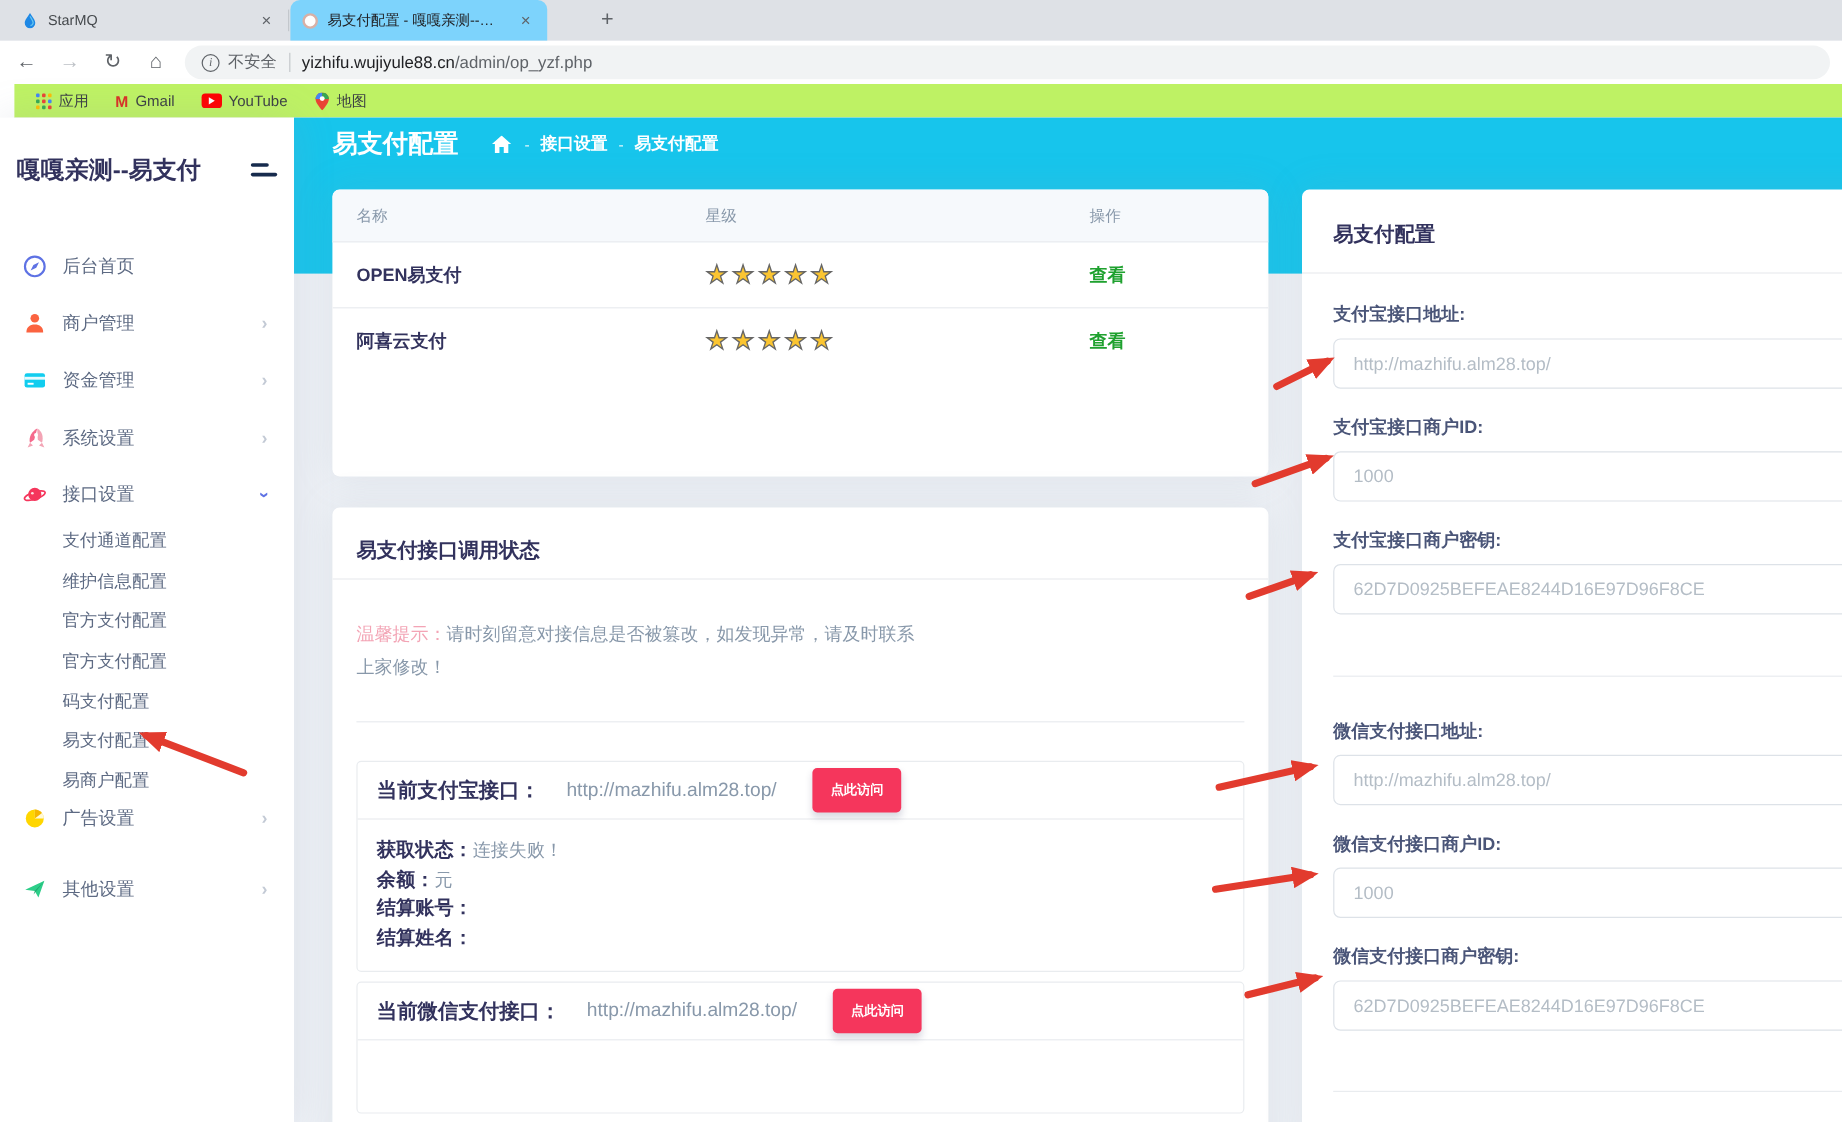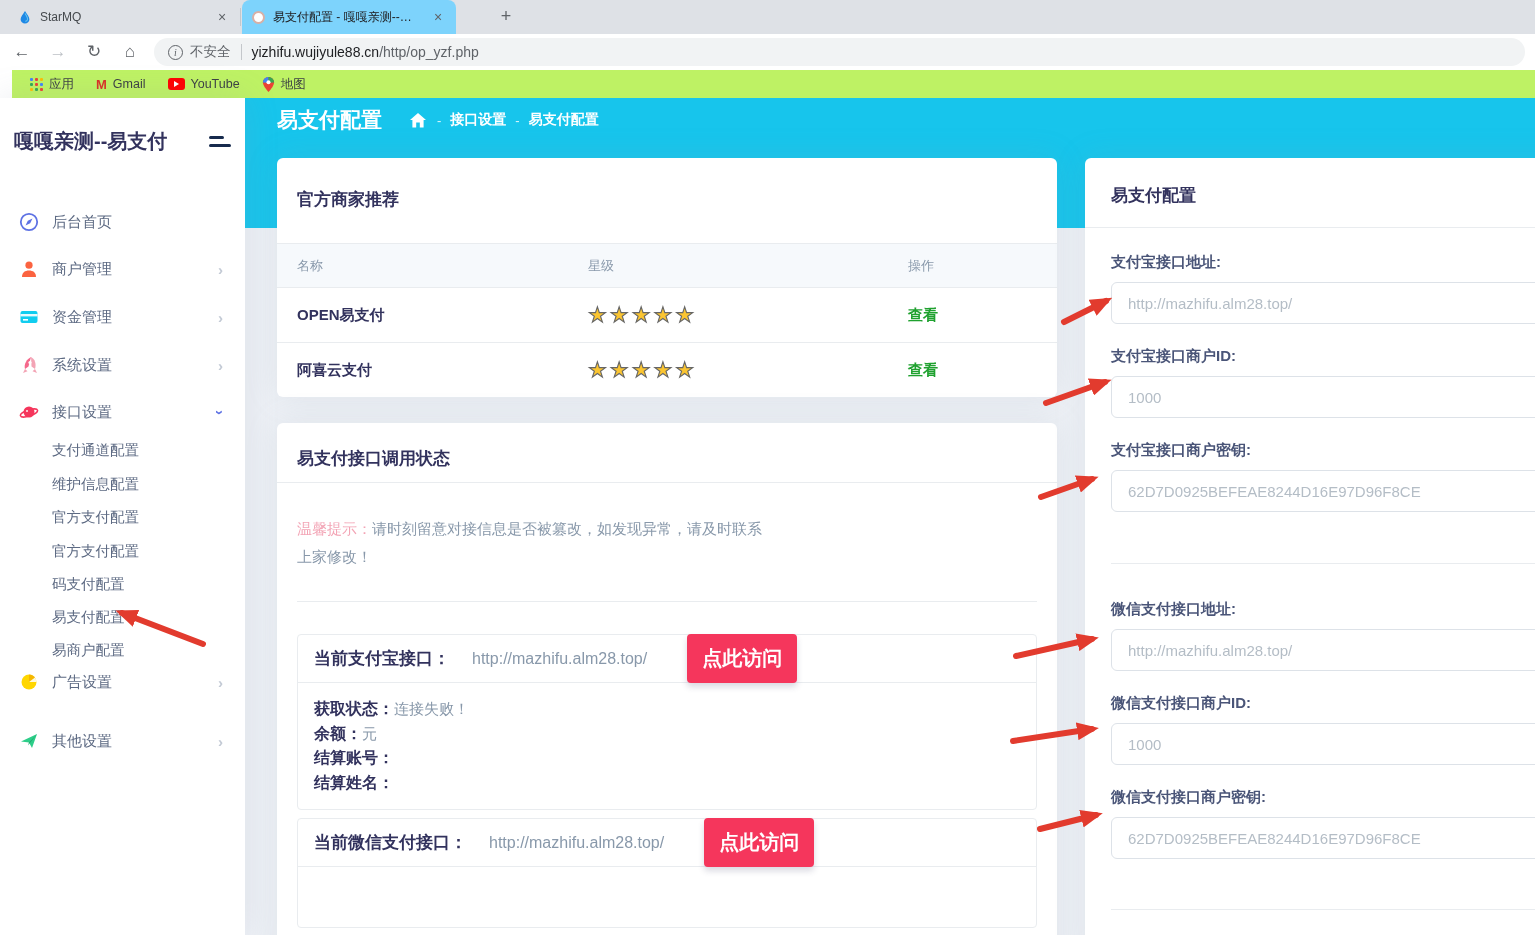--- a/index.html
+++ b/index.html
@@ -92,22 +92,22 @@
   .tip{margin-top:32px;width:478px;line-height:28px;font-size:15px;color:#8898aa;}
   .tip .tl{color:#f3a4b5;}
   .divider{border-top:1px solid #e9ecef;margin-top:30px;}
   .lgroup{margin-top:32px;border:1px solid #e9ecef;border-radius:4px;}
   .lgroup.second{margin-top:8px;}
   .litem{border-bottom:1px solid #e9ecef;box-sizing:border-box;padding:14px 16px;}
   .litem:last-child{border-bottom:none;}
   .api-line{display:flex;align-items:center;height:48px;gap:20px;}
   .api-label{font-size:17px;font-weight:bold;color:#32325d;}
   .api-url{font-size:16px;color:#8898aa;margin-left:2px;}
-  .visit-btn{margin-left:20px;background:#f5365c;color:#fff;border:none;border-radius:4px;
-    padding:11px 15px;font-size:20px;font-weight:bold;cursor:pointer;
+  .visit-btn{margin-left:10px;background:#f5365c;color:#fff;border:none;border-radius:4px;
+    padding:11px 15px;font-size:11px;font-weight:bold;cursor:pointer;
     box-shadow:0 4px 6px rgba(50,50,93,.18);font-family:inherit;}
   .stat-line{line-height:24.5px;font-size:15px;}
   .stat-line b{font-size:16px;color:#32325d;}
   .stat-line span{color:#8898aa;}
 
   #card3{left:1085px;top:158px;width:520px;height:800px;}
   #card3 .card-h{height:70px;box-sizing:border-box;padding:26px 26px 0;}
   .formbody{padding:25px 26px 0;}
   .fgroup{margin-bottom:23px;}
   .flabel{font-size:15px;font-weight:bold;color:#4a5578;margin-bottom:10px;}
@@ -147,21 +147,21 @@
   <div class="toolbar">
     <span class="nav-ic">←</span>
     <span class="nav-ic disabled">→</span>
     <span class="nav-ic">↻</span>
     <span class="nav-ic">⌂</span>
     <div class="omnibox">
       <span class="omni-info">i</span>
       <span>不安全</span>
       <span class="omni-sep"></span>
       <span class="omni-host">yizhifu.wujiyule88.cn</span>
-      <span class="omni-path">/http/op_yzf.php</span>
+      <span class="omni-path">/admin/op_yzf.php</span>
     </div>
   </div>
 
   <div class="bookmarks">
     <div class="bm">
       <span class="appgrid">
         <i style="background:#4285f4"></i>
           <i style="background:#ea4335"></i>
           <i style="background:#fbbc05"></i>
         <i style="background:#34a853"></i>
@@ -297,23 +297,20 @@
     <svg width="16" height="15" viewBox="0 0 16 15" style="margin-right:2px">
       <path d="M8 0 L16 7 L13.6 7 L13.6 14.5 L9.8 14.5 L9.8 9.5 L6.2 9.5 L6.2 14.5 L2.4 14.5 L2.4 7 L0 7 Z" fill="#fff"></path>
       </svg>
     <span class="crumb-sep">-</span>
     <span class="crumb">接口设置</span>
     <span class="crumb-sep">-</span>
     <span class="crumb">易支付配置</span>
   </div>
 
   <div class="card" id="card1">
-    <div class="card-h">
-      <span class="ct">官方商家推荐</span>
-    </div>
     <div class="tgrid thead">
       <span class="c1">名称</span>
       <span>星级</span>
       <span>操作</span>
     </div>
     <div class="tgrid trow">
       <span class="tname">OPEN易支付</span>
       <span class="stars">★★★★★</span>
       <span class="view-link">查看</span>
     </div>

